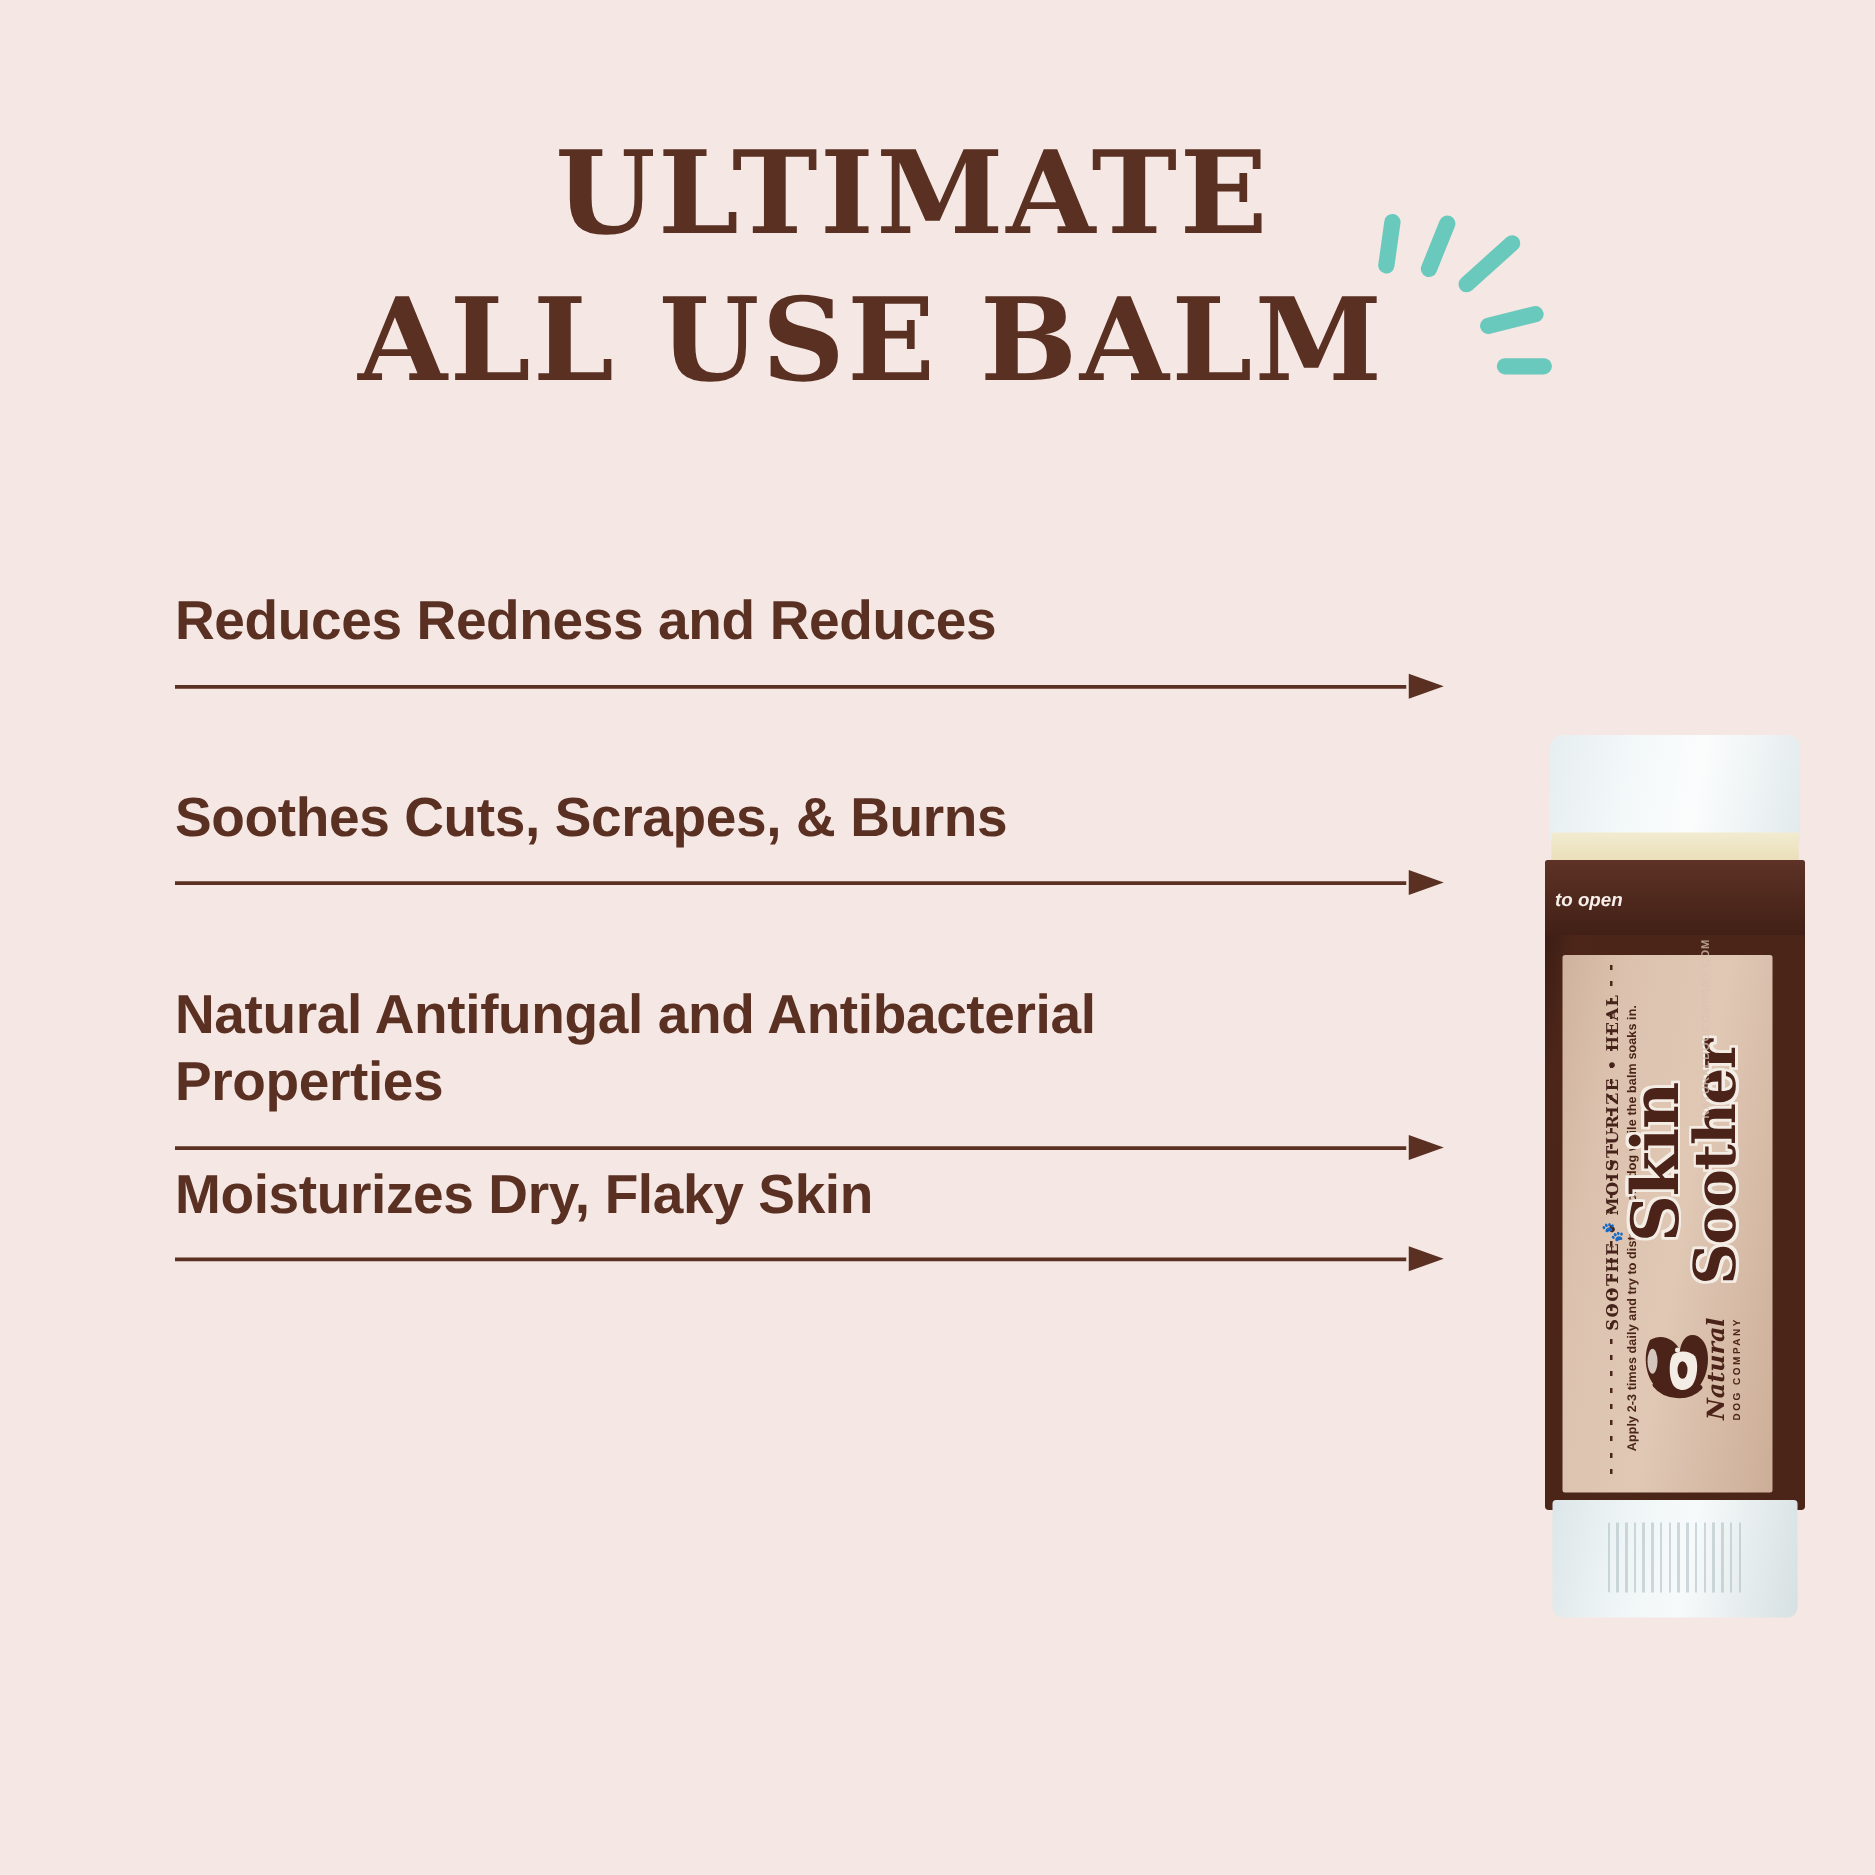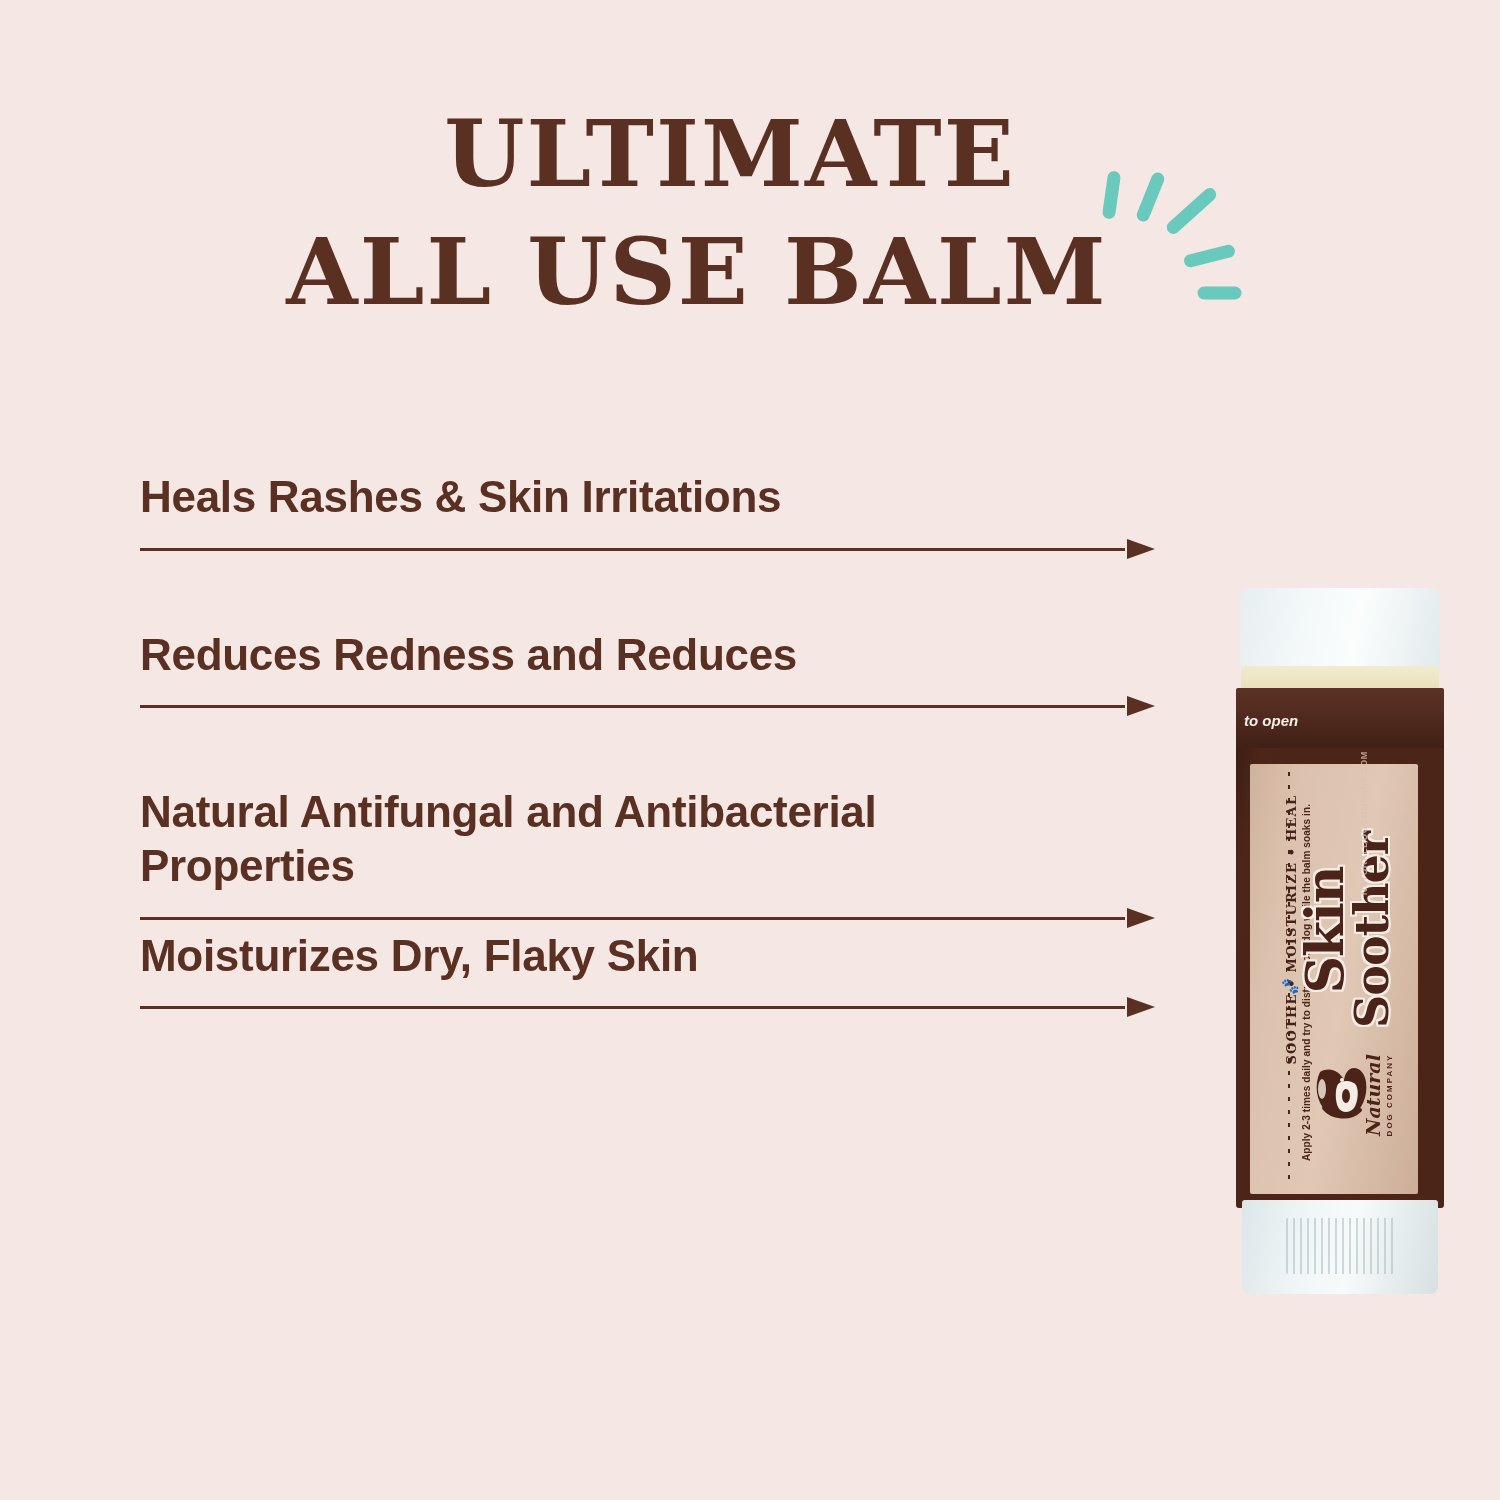--- a/index.html
+++ b/index.html
@@ -264,36 +264,36 @@
   <div class="burst">
     <span class="ray r1"></span>
     <span class="ray r2"></span>
     <span class="ray r3"></span>
     <span class="ray r4"></span>
     <span class="ray r5"></span>
   </div>
 
   <div class="benefits">
 
-    <div class="benefit b0">
-      <div class="benefit-text">Heals Rashes &amp; Skin Irritations</div>
-      <div class="arrow">
-        <span class="shaft"></span>
-        <span class="head"></span>
-      </div>
-    </div>
 
     <div class="benefit b1">
       <div class="benefit-text">Reduces Redness and Reduces</div>
       <div class="arrow">
         <span class="shaft"></span>
         <span class="head"></span>
       </div>
     </div>
 
+    <div class="benefit b2">
+      <div class="benefit-text">Soothes Cuts, Scrapes, &amp; Burns</div>
+      <div class="arrow">
+        <span class="shaft"></span>
+        <span class="head"></span>
+      </div>
+    </div>
 
     <div class="benefit b4">
       <div class="benefit-text">Natural Antifungal and Antibacterial
 Properties</div>
       <div class="arrow">
         <span class="shaft"></span>
         <span class="head"></span>
       </div>
     </div>
 

